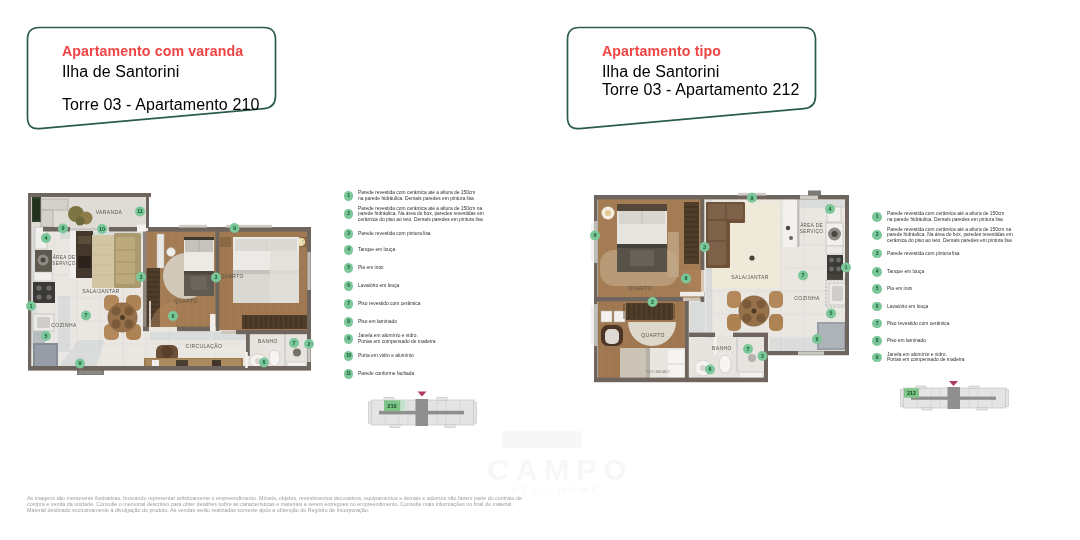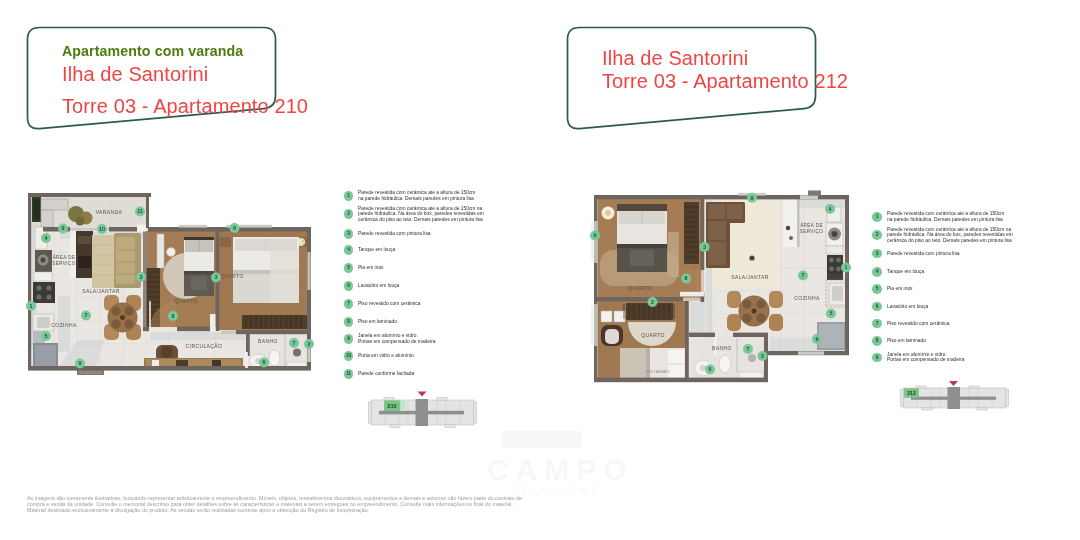--- a/index.html
+++ b/index.html
@@ -1,19 +1,19 @@
 <!DOCTYPE html>
 <html><head>
 <meta charset="utf-8">
 <style>
 html,body{margin:0;padding:0;background:#fff}
 .page{position:relative;width:1080px;height:540px;background:#fff;font-family:"Liberation Sans",sans-serif;overflow:hidden}
 .abs{position:absolute}
-.title-b{font-weight:bold;font-size:14.2px;color:#4d7c0f;letter-spacing:.1px}
-.title-g{font-size:20px;color:#ef4444;letter-spacing:.1px}
+.title-b{font-weight:bold;font-size:14.2px;color:#ef4444;letter-spacing:.1px}
+.title-g{font-size:16px;color:#000000;letter-spacing:.1px}
 .leg{font-size:4.9px;line-height:5.6px;color:#303030}
 .leg-row{position:absolute;left:0;width:175px}
 .leg-c{position:absolute;width:9.6px;height:9.6px;border-radius:50%;background:#7cc79a;color:#0e5c31;font-weight:bold;font-size:5px;letter-spacing:-0.3px;text-align:center;line-height:9.8px}
 .leg-t{position:absolute;left:15px;top:0}
 .disc{font-size:5.35px;line-height:5.9px;color:#989da2}
 </style>
 </head>
 <body>
 <div class="page">
 <svg width="1080" height="540" viewBox="0 0 1080 540" style="position:absolute;left:0;top:0">
@@ -674,24 +674,25 @@
 <rect x="904" y="388.3" width="15" height="9.4" fill="#7cc586"></rect>
 <text x="911.5" y="395.3" font-size="5.2" font-weight="bold" fill="#123f22" text-anchor="middle" font-family="Liberation Sans,sans-serif">212</text>
 
 <path d="M 949 381 L 958 381 L 953.5 386 Z" fill="#b23a5f"></path>
 </g>
 </svg>
 
 <div class="abs" style="left:62px;top:42.5px">
   <div class="title-b">Apartamento com varanda</div>
   <div class="title-g" style="margin-top:4.5px">Ilha de Santorini</div>
-  <div class="title-g" style="margin-top:9px">Torre 03 - Apartamento 210</div>
+  <div class="title-g" style="margin-top:15px">Torre 03 - Apartamento 210</div>
 </div>
 
 <div class="abs" style="left:602px;top:42.5px">
+  <div class="title-b">Apartamento tipo</div>
   <div class="title-g" style="margin-top:4.5px">Ilha de Santorini</div>
   <div class="title-g" style="">Torre 03 - Apartamento 212</div>
 </div>
 
 <div class="abs leg" id="legend-left" style="left:343px;top:188px;width:180px;height:200px">
 
   <div class="leg-row" style="top:2.4px">
         <span class="leg-c" style="left:0.7px;top:0.8px">1</span>
         <span class="leg-t">Parede revestida com cerâmica até a altura de 150cm<br>na parede hidráulica. Demais paredes em pintura lisa</span>
       </div>

